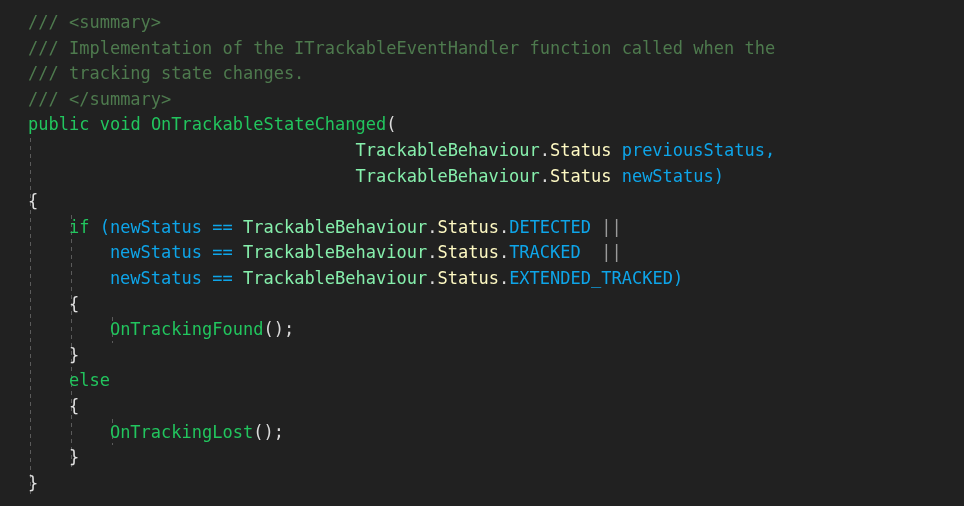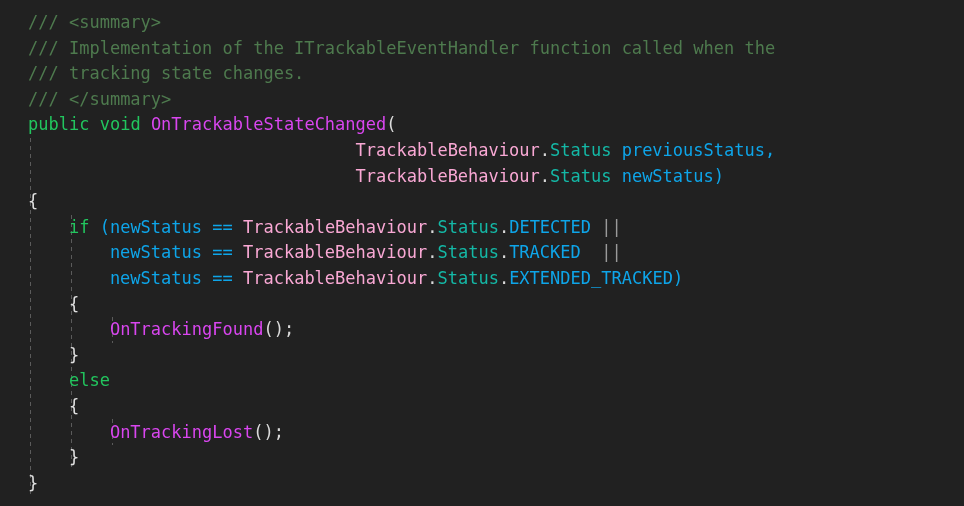--- a/index.html
+++ b/index.html
@@ -52,24 +52,24 @@
     height: 25.6px;
     padding-left: 28px;
     white-space: pre;
     box-sizing: border-box;
   }
 
   
   .c-comment   { color: #4e7a4e; }
   .c-comment-d { color: #4e7a4e; }
   .c-keyword   { color: #22c55e; }
-  .c-type      { color: #f9a8d4; }
-  .c-enum      { color: #14b8a6; }
+  .c-type      { color: #86efac; }
+  .c-enum      { color: #fef9c3; }
   .c-plain     { color: #0ea5e9; }
-  .c-ident     { color: #d946ef; }
+  .c-ident     { color: #22c55e; }
   .c-punct     { color: #dadada; }
   .c-op        { color: #9a9a9a; }
   .c-brace     { color: #e0e0e0; }
 </style>
 </head>
 <body>
 
 <div id="editor">
 
   <div id="guides">

